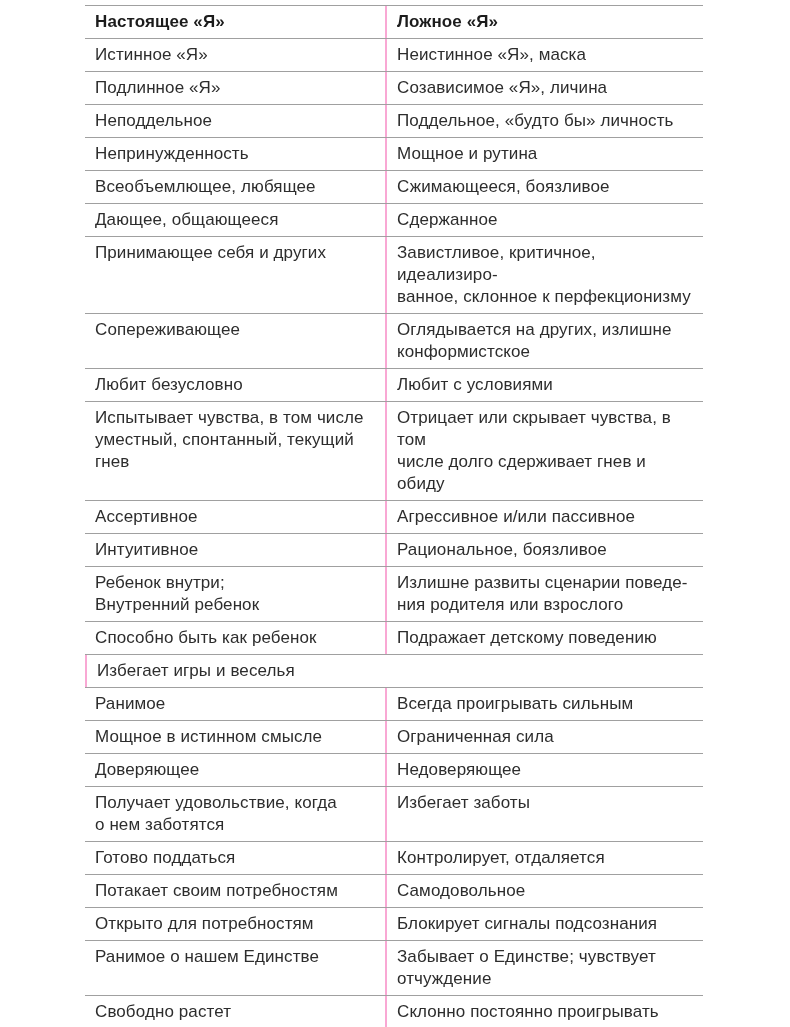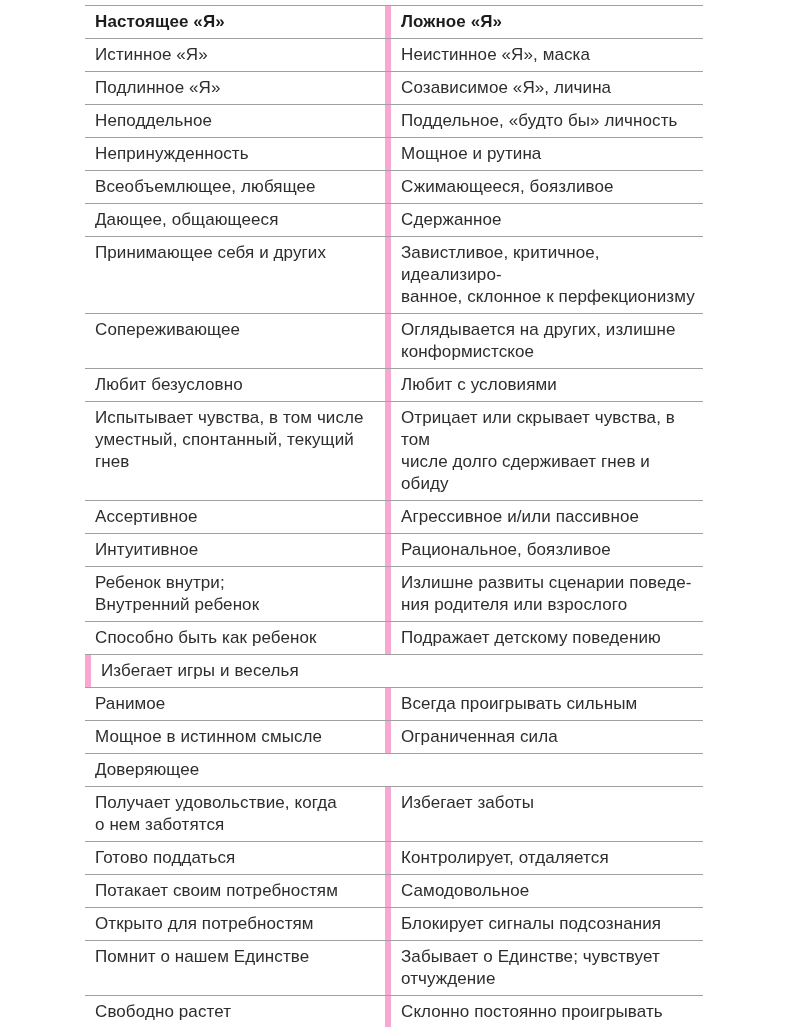--- a/index.html
+++ b/index.html
@@ -32,21 +32,21 @@
     border-bottom: 1px solid #a0a0a0;
   }
   .cell {
     padding: 5px 8px 5px 10px;
     font-size: 17px;
     line-height: 22px;
     white-space: pre-line;
     letter-spacing: 0.1px;
   }
   .cell-right {
-    border-left: 6px solid #f9a8d4;
+    border-left: 2px solid #f9a8d4;
   }
   .header .cell {
     font-weight: bold;
     color: #1c1c1c;
   }
 </style>
 </head>
 <body>
 
 <div class="page">
@@ -142,20 +142,21 @@
     <div class="cell cell-right">Всегда проигрывать сильным</div>
   </div>
 
   <div class="row">
     <div class="cell cell-left">Мощное в истинном смысле</div>
     <div class="cell cell-right">Ограниченная сила</div>
   </div>
 
   <div class="row">
     <div class="cell cell-left">Доверяющее</div>
+    <div class="cell cell-right">Недоверяющее</div>
   </div>
 
   <div class="row">
     <div class="cell cell-left">Получает удовольствие, когда
 о нем заботятся</div>
     <div class="cell cell-right">Избегает заботы</div>
   </div>
 
   <div class="row">
     <div class="cell cell-left">Готово поддаться</div>
@@ -166,21 +167,21 @@
     <div class="cell cell-left">Потакает своим потребностям</div>
     <div class="cell cell-right">Самодовольное</div>
   </div>
 
   <div class="row">
     <div class="cell cell-left">Открыто для потребностям</div>
     <div class="cell cell-right">Блокирует сигналы подсознания</div>
   </div>
 
   <div class="row">
-    <div class="cell cell-left">Помнит о нашем Единстве</div>
+    <div class="cell cell-left">Ранимое о нашем Единстве</div>
     <div class="cell cell-right">Забывает о Единстве; чувствует
 отчуждение</div>
   </div>
 
   <div class="row">
     <div class="cell cell-left">Свободно растет</div>
     <div class="cell cell-right">Склонно постоянно проигрывать
 подсознательные, часто болезненные
 паттерны</div>
   </div>

